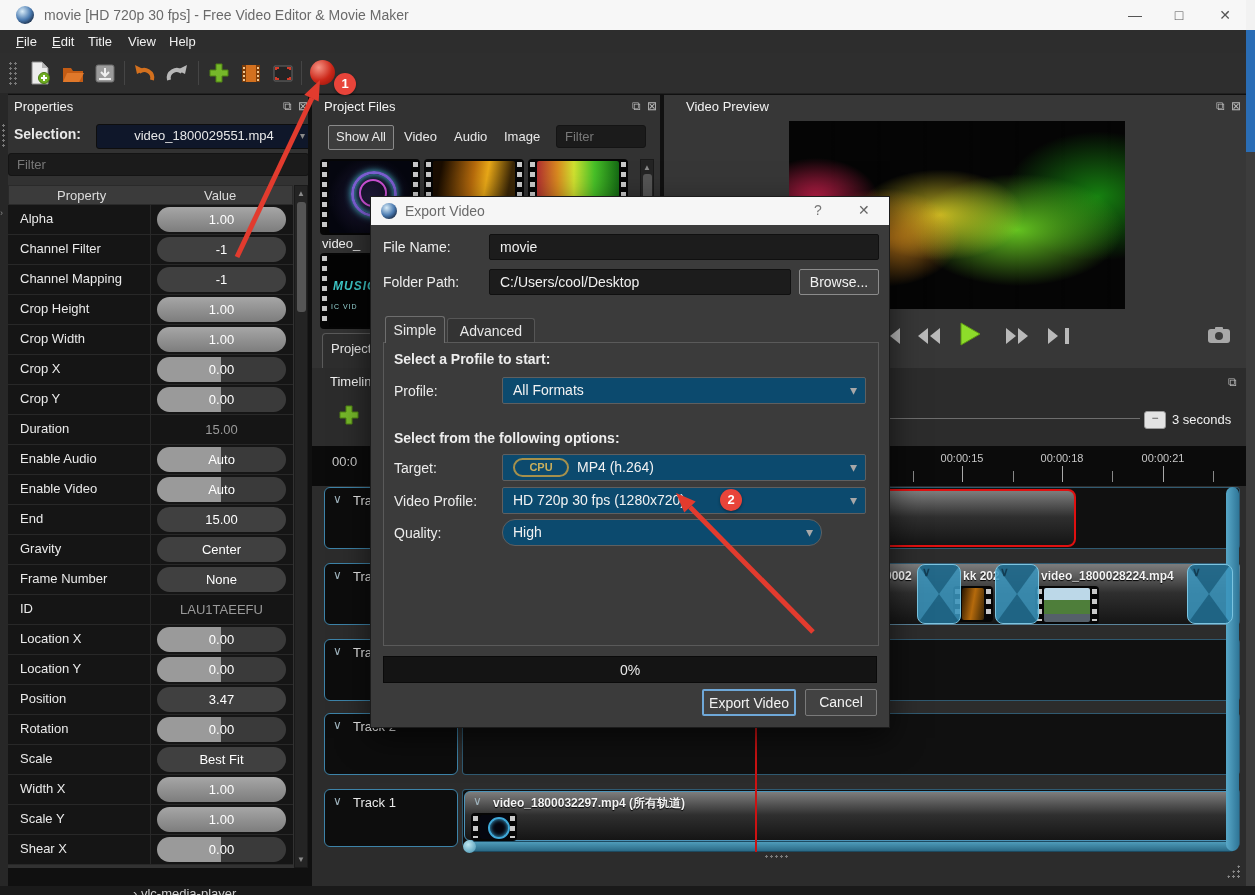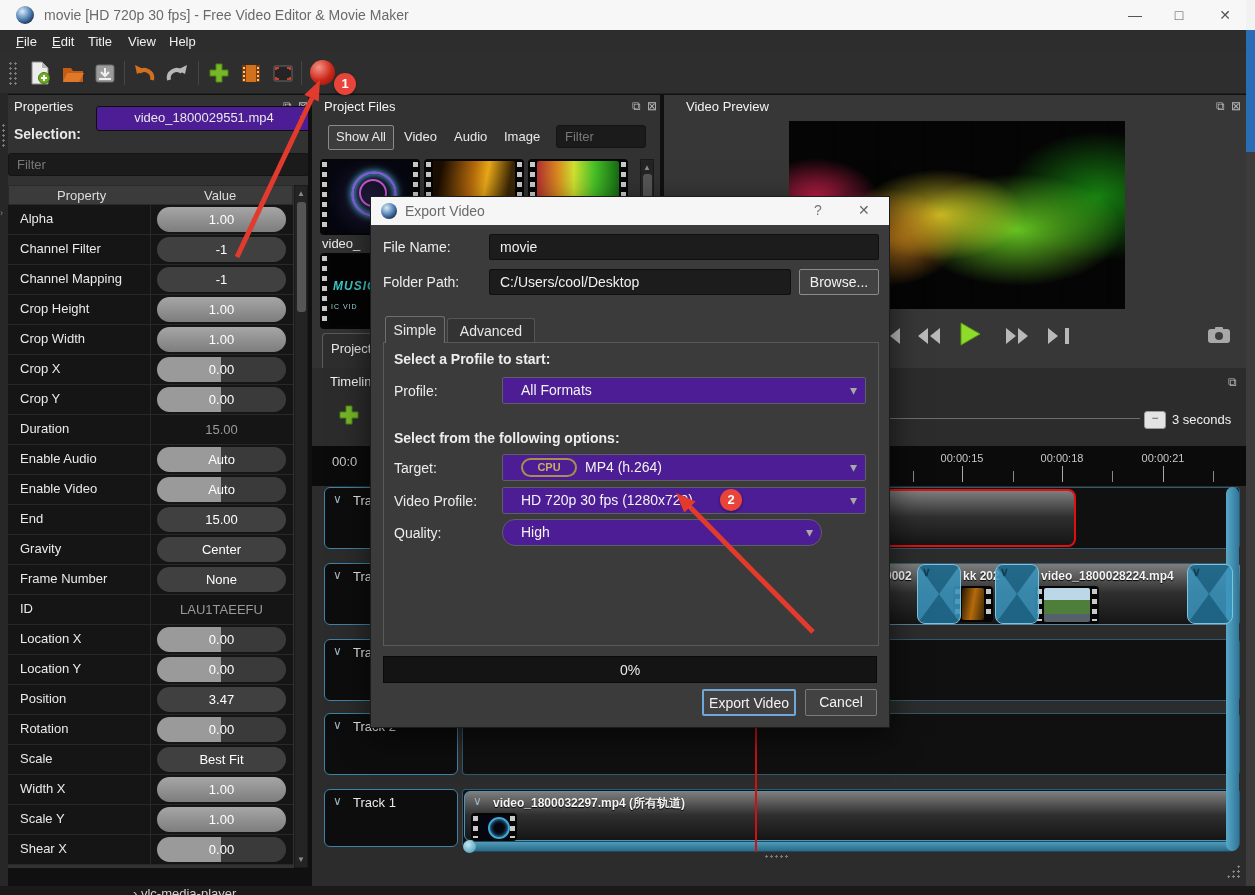--- a/index.html
+++ b/index.html
@@ -64,22 +64,22 @@
          border-right:21px solid transparent;border-bottom:29px solid rgba(13,72,102,.55);}
   .trans .chev{position:absolute;left:4px;top:0px;color:#123c52;font-weight:bold;z-index:4;}
   .cliptext{position:absolute;color:#f4f4f4;font-size:12px;font-weight:bold;white-space:nowrap;z-index:2;text-shadow:0 1px 1px #000;}
   
   #dialog{left:370px;top:196px;width:518px;height:530px;background:#3b3b3b;border:1px solid #1c1c1c;
           box-shadow:0 10px 30px rgba(0,0,0,.6);z-index:40;}
   #dlg-title{position:absolute;left:0;top:0;width:100%;height:28px;background:#f6f6f6;}
   .dlab{position:absolute;color:#ededed;font-size:14px;}
   .dfield{position:absolute;background:#1c1c1c;border:1px solid #101010;color:#f0f0f0;font-size:14px;
           font-family:"Liberation Sans",sans-serif;padding:0 10px;box-sizing:border-box;border-radius:2px;}
-  .ddrop{position:absolute;background:#4c1d95;border:1px solid #5f5f5f;border-radius:2px;color:#f2f2f2;
-         font-size:14px;line-height:25px;padding-left:18px;box-sizing:border-box;}
+  .ddrop{position:absolute;background:#0c4a6e;border:1px solid #5f5f5f;border-radius:2px;color:#f2f2f2;
+         font-size:14px;line-height:25px;padding-left:10px;box-sizing:border-box;}
   .ddrop .caret{position:absolute;right:8px;top:0;color:#a8a8a8;}
   .dtab{position:absolute;text-align:center;font-size:14px;color:#e8e8e8;box-sizing:border-box;}
   .btn{position:absolute;background:#424242;border:1px solid #7a7a7a;border-radius:2px;color:#f2f2f2;
        font-size:14px;text-align:center;box-sizing:border-box;}
   .goldpill{display:inline-block;width:52px;height:15px;border:2px solid #a5904c;border-radius:10px;
             color:#c9ae5c;font-size:11px;font-weight:bold;text-align:center;line-height:15px;
             vertical-align:1px;margin-right:8px;}
   .badge{position:absolute;width:22px;height:22px;border-radius:50%;background:#e8443a;color:#fff;
          font-size:13px;font-weight:bold;text-align:center;line-height:22px;z-index:60;box-shadow:0 1px 3px rgba(0,0,0,.4);}
   #arrows{left:0;top:0;z-index:55;pointer-events:none;}
@@ -182,21 +182,21 @@
   <div class="abs" style="left:0;top:93px;width:8px;height:793px;background:#272727;">
     <div class="abs grip" style="left:1px;top:30px;width:6px;height:24px;"></div>
     <div class="abs" style="left:0;top:115px;color:#888;font-size:9px;">›</div>
   </div>
 
   <div class="abs panel" style="left:8px;top:95px;width:300px;height:773px;overflow:hidden;">
     <div class="ptitle" style="left:6px;top:4px;">Properties</div>
     <div class="pico" style="left:275px;top:5px;">⧉</div>
     <div class="pico" style="left:290px;top:5px;">⊠</div>
     <div class="abs" style="left:6px;top:31px;font-weight:bold;font-size:14px;">Selection:</div>
-    <div class="abs" style="left:88px;top:11px;width:214px;height:23px;background:#4c1d95;border:1px solid #0e0e0e;border-radius:3px;text-align:center;line-height:22px;">
+    <div class="abs" style="left:88px;top:29px;width:214px;height:23px;background:#0f172a;border:1px solid #0e0e0e;border-radius:3px;text-align:center;line-height:22px;">
       <span>video_1800029551.mp4</span>
       <span style="position:absolute;right:6px;color:#8a8a8a;font-size:10px;">▾</span>
     </div>
     <input class="input" style="left: 0px; top: 58px; width: 301px; height: 23px;" placeholder="Filter">
     <div class="abs" id="ptable-head">
       <div style="left:48px;">Property</div>
       <div style="left:195px;">Value</div>
     </div>
     <div class="abs" style="left:0;top:110px;width:285px;">
         <div class="prow">

